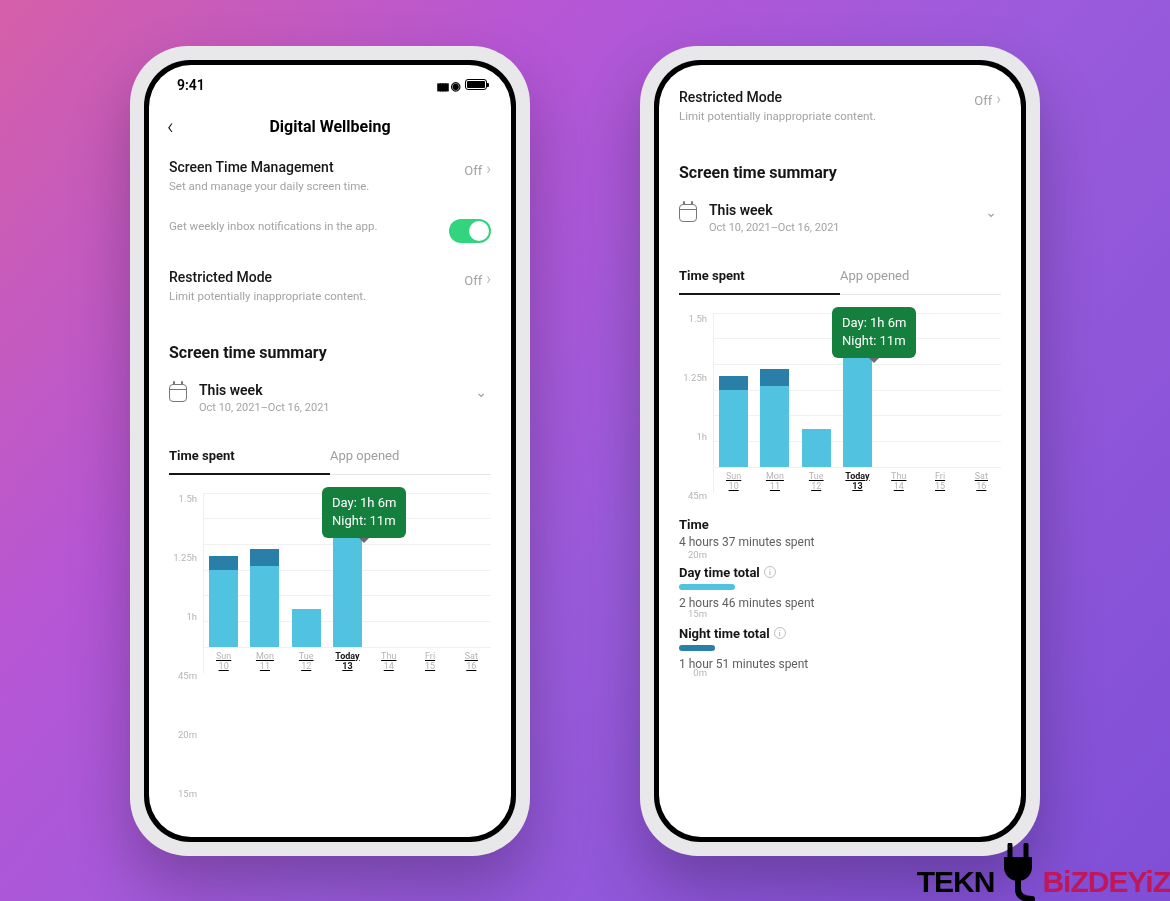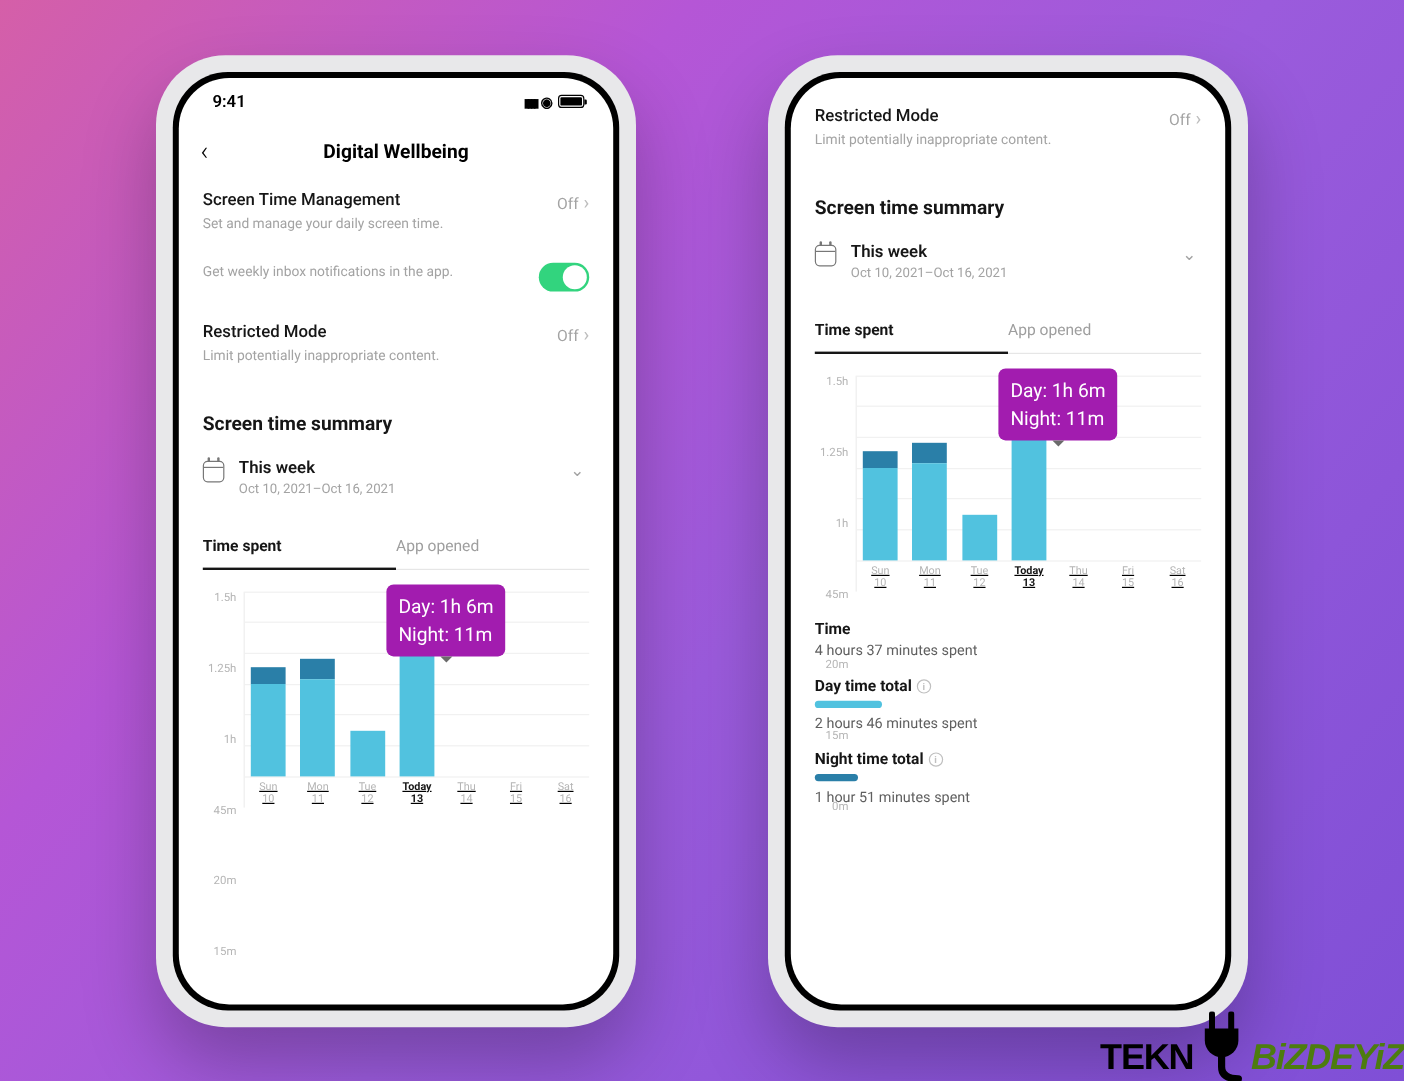--- a/index.html
+++ b/index.html
@@ -191,23 +191,23 @@
     position: absolute; left: 0; right: 0; bottom: 0; height: 26px;
     display: flex; gap: 6px; padding: 0 2px; text-decoration: underline;
   }
   .x-lbl {
     flex: 1; text-align: center; font-size: 9px; color: #b5b5b5; line-height: 1.2;
     padding-top: 4px;
   }
   .x-lbl.bold { color: #161616; font-weight: 700; }
   .tooltip {
     position: absolute;
-    background: #a21caf;
+    background: #15803d;
     color: #fff;
-    font-size: 16px;
+    font-size: 13px;
     padding: 7px 10px;
     border-radius: 6px;
     line-height: 1.45;
     white-space: nowrap;
   }
   .tooltip::after {
     content: ""; position: absolute; bottom: -5px; left: 50%; transform: translateX(-50%);
     border: 5px solid transparent; border-top-color: #6b6b6b; border-bottom: none;
   }
   .totals { margin-top: 24px; }
@@ -225,21 +225,21 @@
     right: 0;
     bottom: 2px;
     font-family: Arial Black, Arial, sans-serif;
     font-weight: 900;
     font-size: 30px;
     letter-spacing: -1px;
     color: #000;
     display: flex;
     align-items: flex-end;
   }
-  .watermark .red { color: #4d7c0f; font-style: italic; }
+  .watermark .red { color: #be185d; }
   .wm-icon {
     position: relative;
     width: 44px;
     height: 60px;
     margin: 0 2px -4px 2px;
   }
   .wm-icon svg { position: absolute; bottom: 0; }
 </style>
 </head>
 <body>

